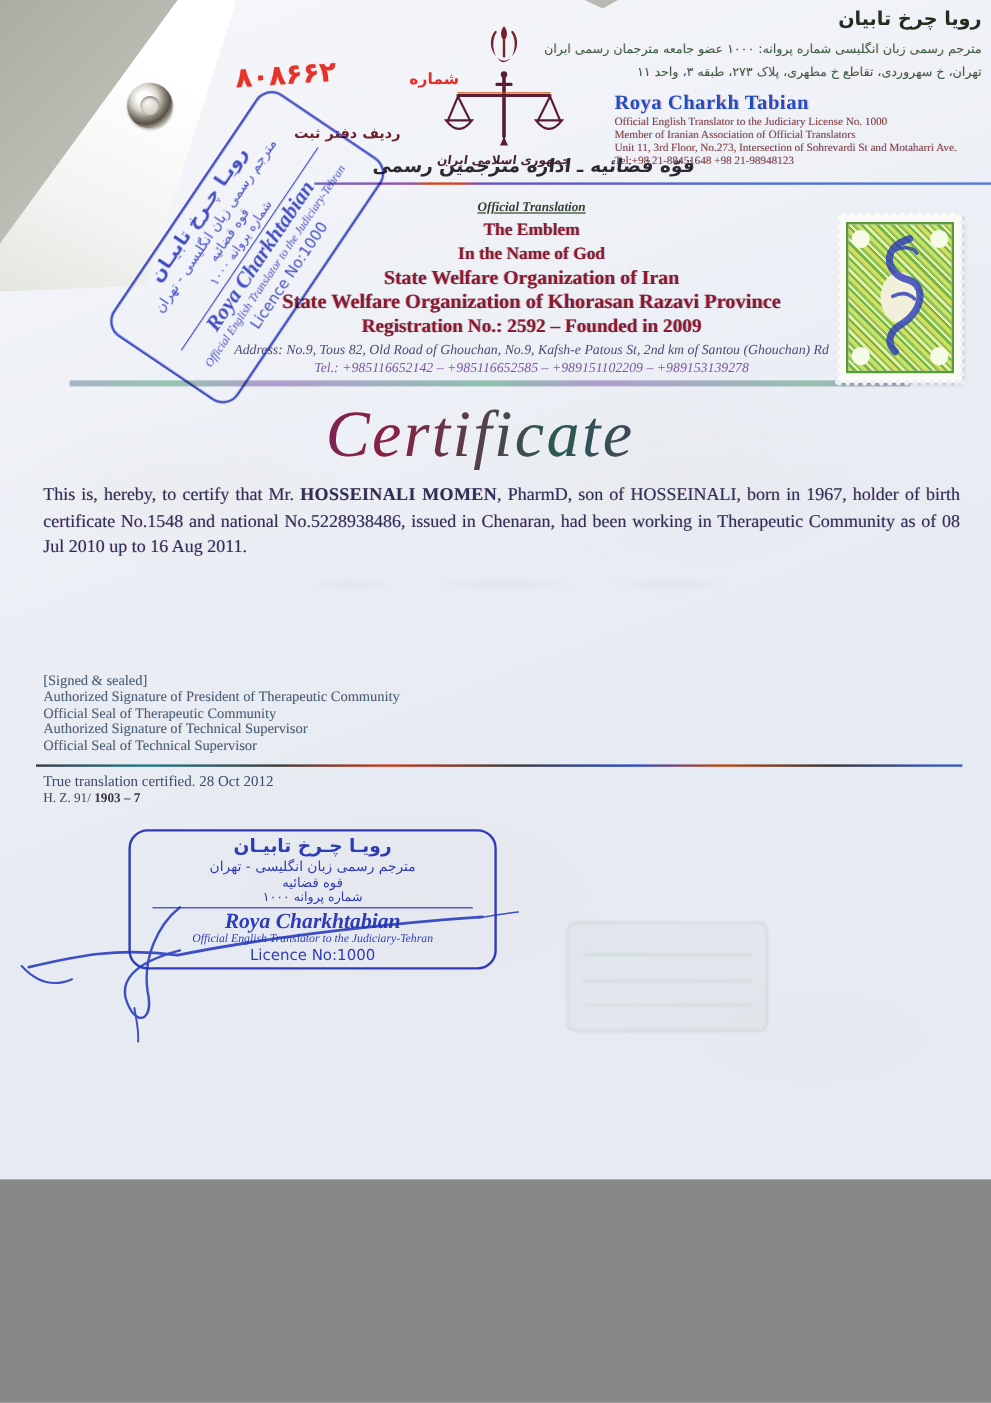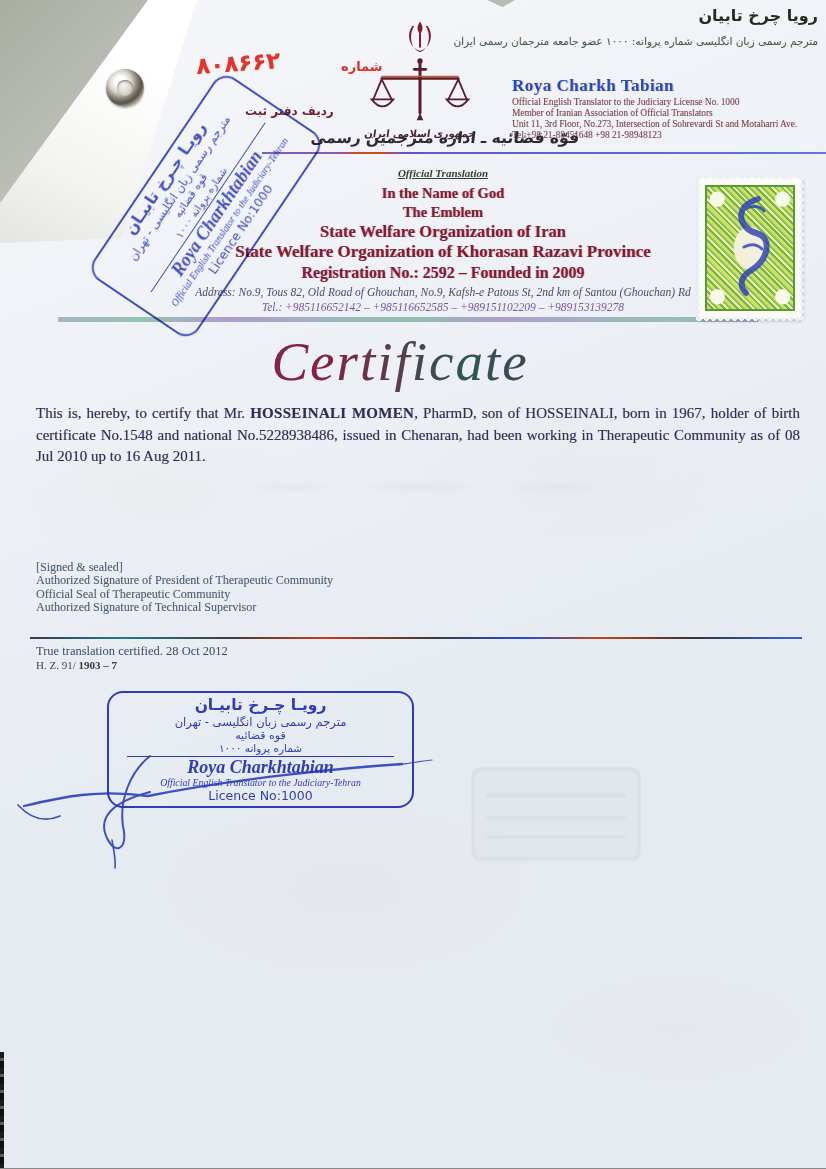--- a/index.html
+++ b/index.html
@@ -1,18 +1,18 @@
 <!DOCTYPE html>
 <html><head>
 <meta charset="utf-8">
 <style>
   * { margin:0; padding:0; box-sizing:border-box; }
   html,body { width:826px; }
   body { font-family:"Liberation Serif", serif; background:#888; }
-  .page { position:relative; width:826px; height:1168px; overflow:hidden;
+  .page { position:relative; width:826px; height:983px; overflow:hidden;
           background:#eceff5;
           background-image:
             linear-gradient(160deg, rgba(255,255,255,.5), rgba(220,226,236,.35) 60%),
             radial-gradient(ellipse 220px 90px at 18% 42%, rgba(208,198,172,.12), transparent 70%),
             radial-gradient(ellipse 260px 120px at 68% 40%, rgba(205,198,170,.10), transparent 70%),
             radial-gradient(ellipse 320px 150px at 42% 76%, rgba(208,200,175,.10), transparent 70%),
             radial-gradient(ellipse 240px 100px at 82% 88%, rgba(205,198,172,.08), transparent 70%); }
   .abs { position:absolute; }
   .fa { font-family:"DejaVu Sans", sans-serif; direction:rtl; }
 
@@ -164,20 +164,21 @@
 
   <div class="abs corner-under"></div>
   <div class="abs corner-fold"></div>
   <div class="abs eyelet"></div>
   <div class="abs top-notch"></div>
   <div class="abs edge-strip"></div>
 
   <div class="abs lh-fa fa">
     <div class="lh-fa-name">رویا چرخ تابیان</div>
     <div class="lh-fa-line">مترجم رسمی زبان انگلیسی شماره پروانه: ۱۰۰۰ عضو جامعه مترجمان رسمی ایران</div>
+    <div class="lh-fa-line">تهران، خ سهروردی، تقاطع خ مطهری، پلاک ۲۷۳، طبقه ۳، واحد ۱۱</div>
   </div>
 
   <div class="abs lh-en">
     <div class="lh-en-name">Roya Charkh Tabian</div>
     <div class="lh-en-line">Official English Translator to the Judiciary License No. 1000</div>
     <div class="lh-en-line">Member of Iranian Association of Official Translators</div>
     <div class="lh-en-line">Unit 11, 3rd Floor, No.273, Intersection of Sohrevardi St and Motaharri Ave.</div>
     <div class="lh-en-line">Tel:+98 21-88451648  +98 21-98948123</div>
   </div>
 
@@ -212,22 +213,22 @@
   <div class="abs serial-label fa">شماره</div>
   <div class="abs serial-number fa">۸۰۸۶۶۲</div>
   <div class="abs register-row fa">ردیف دفتر ثبت</div>
 
   <div class="abs sep1"></div>
   <div class="abs sep2"></div>
   <div class="abs sep3"></div>
 
   <div class="abs headers">
     <div class="h-ot">Official Translation</div>
+    <div class="h-maroon h-line2">The Emblem</div>
     <div class="h-maroon h-line1">In the Name of God</div>
-    <div class="h-maroon h-line2">The Emblem</div>
     <div class="h-maroon h-line3">State Welfare Organization of Iran</div>
     <div class="h-maroon h-line4">State Welfare Organization of Khorasan Razavi Province</div>
     <div class="h-maroon h-line5">Registration No.: 2592 – Founded in 2009</div>
     <div class="h-addr">Address: No.9, Tous 82, Old Road of Ghouchan, No.9, Kafsh-e Patous St, 2nd km of Santou (Ghouchan) Rd</div>
     <div class="h-tel">Tel.: +985116652142 – +985116652585 – +989151102209 – +989153139278</div>
   </div>
 
   <div class="abs postage">
     <div class="perf perf-t"></div>
     <div class="perf perf-b"></div>
@@ -258,20 +259,21 @@
 
   <p class="abs body-par"><span>This is, hereby, to certify that Mr. </span><b>HOSSEINALI MOMEN</b><span>, PharmD, son of HOSSEINALI, born in 1967, holder of birth certificate No.1548 and national No.5228938486, issued in Chenaran, had been working in Therapeutic Community as of 08 Jul 2010 up to 16 Aug 2011.</span></p>
 
   <div class="abs ghost-row"></div>
 
   <div class="abs sig-block">
     <div>[Signed &amp; sealed]</div>
     <div>Authorized Signature of President of Therapeutic Community</div>
     <div>Official Seal of Therapeutic Community</div>
     <div>Authorized Signature of Technical Supervisor</div>
+    <div>Official Seal of Technical Supervisor</div>
   </div>
 
   <div class="abs cert-line1">True translation certified. 28 Oct 2012</div>
   <div class="abs cert-line2"><span>H. Z. 91/ </span><b>1903 – 7</b></div>
 
   <div class="abs stamp stamp--bottom fa">
     <div class="stamp-fa-name">رویـا چـرخ تابیـان</div>
     <div class="stamp-fa-line1">مترجم رسمی زبان انگلیسی - تهران</div>
     <div class="stamp-fa-line2">قوه قضائیه</div>
     <div class="stamp-fa-line3">شماره پروانه ۱۰۰۰</div>

